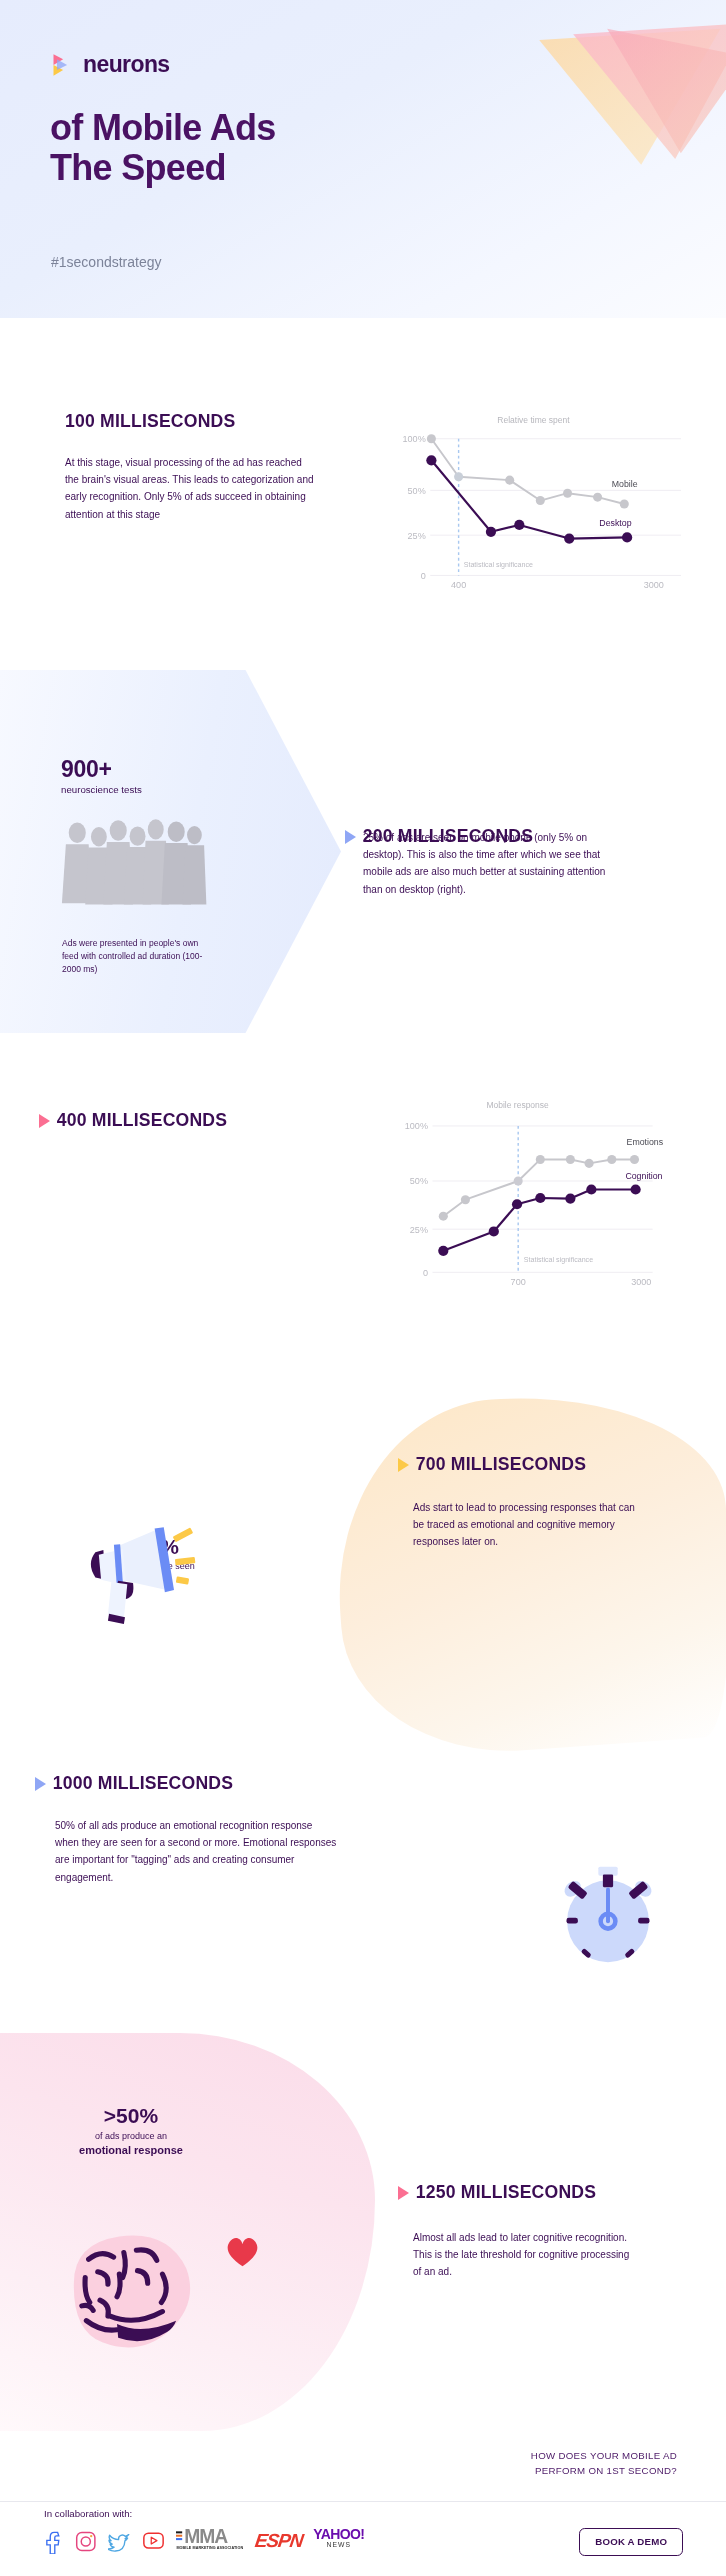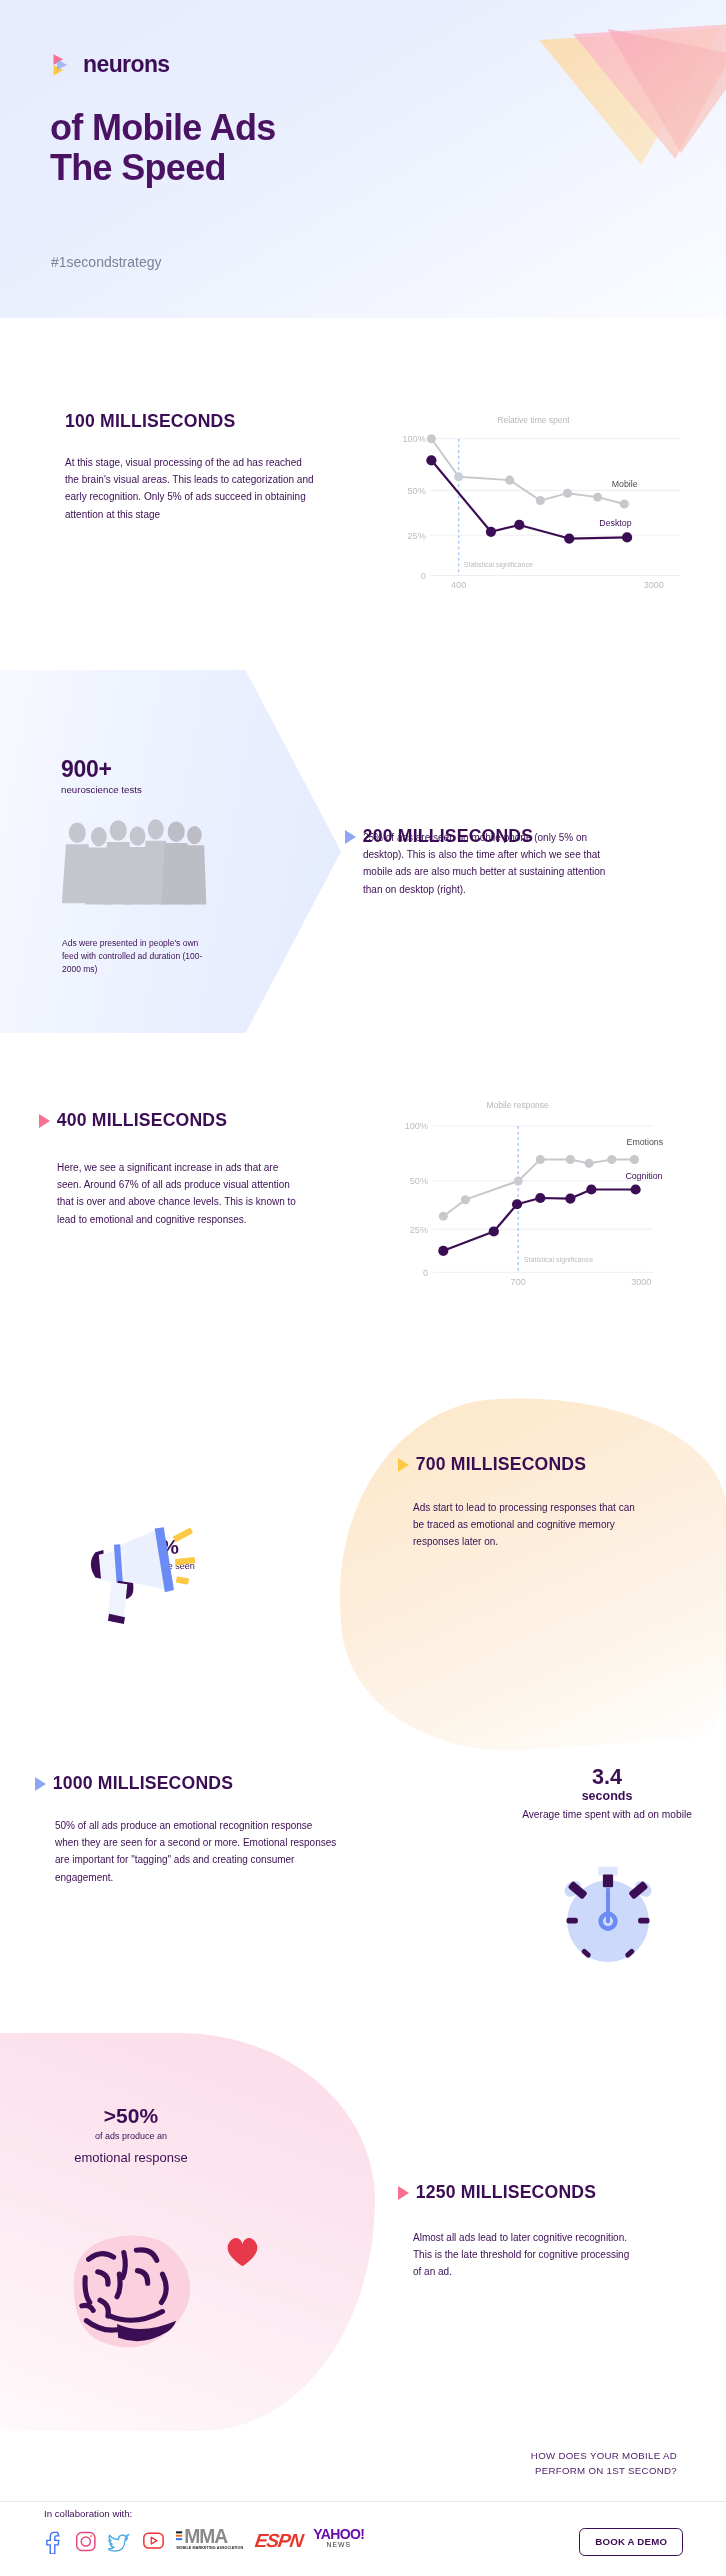--- a/index.html
+++ b/index.html
@@ -98,21 +98,21 @@
   .stopwatch { position:absolute; left:554px; top:1854px; width:108px; height:114px; }
 
   .blobPink {
     position:absolute; left:0; top:2033px; width:375px; height:398px;
     background:linear-gradient(200deg,#fbdce9 0%,#fce4ee 35%,#fdeff5 70%,#fff9fb 100%);
     border-radius:0 52% 46% 0 / 0 42% 58% 0;
   }
   .n50 { position:absolute; left:57px; top:2104px; width:148px; text-align:center; }
   .n50 .big { font-size:21px; font-weight:800; color:#3b0d54; }
   .n50 .sub { font-size:9px; color:#3b0d54; margin-top:3.4px; }
-  .n50 .sub2{ font-size:13px; font-weight:400; color:#3b0d54; margin-top:9px; line-height:1.3; }
+  .n50 .sub2{ font-size:11px; font-weight:700; color:#3b0d54; margin-top:2px; line-height:1.3; }
   .brain { position:absolute; left:51px; top:2215px; width:165px; height:142px; }
   .heart { position:absolute; left:225px; top:2235px; width:35px; height:33px; }
 
   .b1250-title { position:absolute; left:398px; top:2182px; }
   .b1250-body  { position:absolute; left:413px; top:2229px; width:227px; }
 
   
   .cta-q {
     position:absolute; right:49px; top:2449px; width:182px; text-align:right;
     font-size:9.7px; line-height:1.5; letter-spacing:0.3px; color:#51206b; font-weight:500;
@@ -256,21 +256,20 @@
   <div class="sec-title b200-title">
     <span class="tri blue"></span>
     <span>200 MILLISECONDS</span>
   </div>
   <p class="body-txt b200-body">25% of ads are seen on mobile phone (only 5% on desktop). This is also the time after which we see that mobile ads are also much better at sustaining attention than on desktop (right).</p>
 
   <div class="sec-title b400-title">
     <span class="tri pink"></span>
     <span>400 MILLISECONDS</span>
   </div>
-  <p class="body-txt b400-body">Here, we see a significant increase in ads that are seen. Around 67% of all ads produce visual attention that is over and above chance levels. This is known to lead to emotional and cognitive responses.</p>
 
   <div class="chart2">
     <svg viewBox="0 0 520 340" width="295" height="193">
       <text x="232" y="26" text-anchor="middle" font-size="15" fill="#b7b7bd" font-family="Liberation Sans, sans-serif">Mobile response</text>
       <line x1="82" y1="58" x2="470" y2="58" stroke="#eceaf0" stroke-width="1.5"></line>
       <line x1="82" y1="155" x2="470" y2="155" stroke="#eceaf0" stroke-width="1.5"></line>
       <line x1="82" y1="240" x2="470" y2="240" stroke="#eceaf0" stroke-width="1.5"></line>
       <line x1="82" y1="316" x2="470" y2="316" stroke="#eceaf0" stroke-width="1.5"></line>
       <text x="74" y="64" text-anchor="end" font-size="16" fill="#bbbbc2" font-family="Liberation Sans, sans-serif">100%</text>
       <text x="74" y="161" text-anchor="end" font-size="16" fill="#bbbbc2" font-family="Liberation Sans, sans-serif">50%</text>
@@ -329,25 +328,20 @@
     <span>700 MILLISECONDS</span>
   </div>
   <p class="body-txt b700-body">Ads start to lead to processing responses that can be traced as emotional and cognitive memory responses later on.</p>
 
   <div class="sec-title b1000-title">
     <span class="tri blue"></span>
     <span>1000 MILLISECONDS</span>
   </div>
   <p class="body-txt b1000-body">50% of all ads produce an emotional recognition response when they are seen for a second or more. Emotional responses are important for "tagging" ads and creating consumer engagement.</p>
 
-  <div class="n34">
-    <div class="big">3.4</div>
-    <div class="unit">seconds</div>
-    <div class="sub">Average time spent with ad on mobile</div>
-  </div>
   <svg class="stopwatch" viewBox="0 0 190 200">
     <circle cx="95" cy="118" r="72" fill="#ccd9fb"></circle>
     <rect x="78" y="22" width="34" height="16" rx="3" fill="#dde6fd"></rect>
     <rect x="86" y="36" width="18" height="22" rx="2" fill="#3b0d54"></rect>
     <ellipse cx="33" cy="61" rx="16" ry="12" fill="#ccd9fb" transform="rotate(-40 33 61)"></ellipse>
     <rect x="25" y="56" width="34" height="15" rx="4" fill="#3b0d54" transform="rotate(40 42 63)"></rect>
     <ellipse cx="157" cy="61" rx="16" ry="12" fill="#ccd9fb" transform="rotate(40 157 61)"></ellipse>
     <rect x="131" y="56" width="34" height="15" rx="4" fill="#3b0d54" transform="rotate(-40 148 63)"></rect>
     <rect x="22" y="112" width="20" height="10" rx="4" fill="#3b0d54"></rect>
     <rect x="148" y="112" width="20" height="10" rx="4" fill="#3b0d54"></rect>

